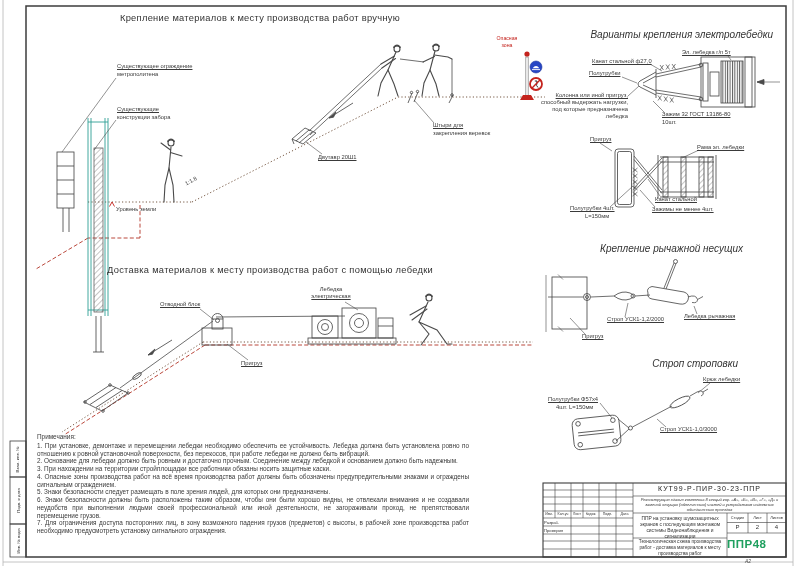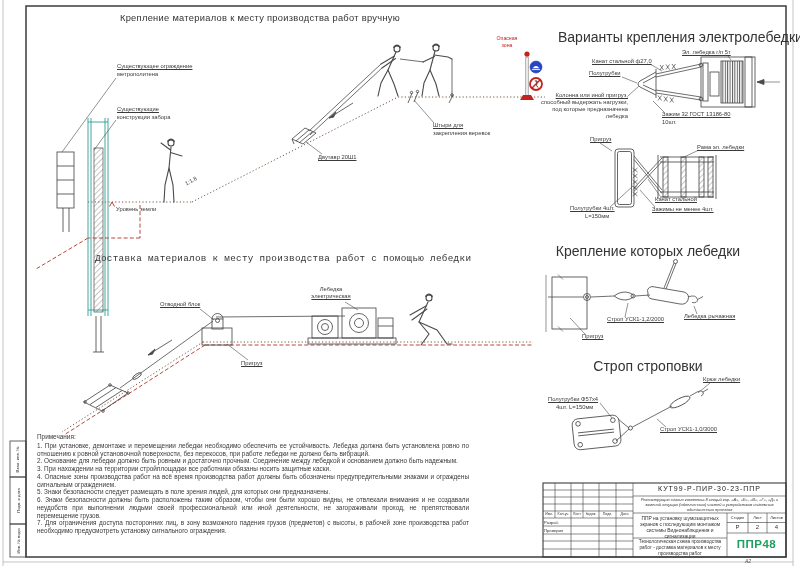--- a/index.html
+++ b/index.html
@@ -4,33 +4,33 @@
 <style>
   html,body{margin:0;padding:0;background:#e9e9e9;}
   .sheet{position:relative;width:800px;height:566px;background:#ffffff;overflow:hidden;
          font-family:"Liberation Sans",sans-serif;color:#3a3a3a;}
   .sheet svg{position:absolute;left:0;top:0;}
   .lbl{position:absolute;font-size:5.8px;line-height:1.2;color:#3a3a3a;white-space:nowrap;}
   .ul{text-decoration:underline;text-underline-offset:1px;}
   .c{text-align:center;}
   .r{text-align:right;}
   .title{position:absolute;font-size:9.3px;color:#333;text-align:center;white-space:nowrap;letter-spacing:0.3px;}
-  .title-sm{position:absolute;font-size:14px;color:#333;text-align:center;white-space:nowrap;}
+  .title-sm{position:absolute;font-size:10px;color:#333;text-align:right;white-space:nowrap;font-style:italic;}
   .red{color:#c4231d;}
   .rot{transform:rotate(-28deg);transform-origin:left top;}
   .notes{position:absolute;left:37px;top:433px;width:432px;font-size:6.4px;line-height:1.21;color:#3a3a3a;}
   .notes .nt{margin-bottom:1px;}
   .notes .ni{text-align:justify;}
   .tb{position:absolute;font-size:4.2px;color:#333;overflow:hidden;}
   .tb.c{text-align:center;}
   .doc{position:absolute;font-size:7px;letter-spacing:1px;text-align:center;color:#222;}
   .proj{position:absolute;font-size:4px;font-style:italic;text-align:center;line-height:1.2;color:#333;}
   .objtxt{position:absolute;font-size:4.9px;text-align:center;line-height:1.25;color:#333;}
   .drwtxt{position:absolute;font-size:4.7px;text-align:center;line-height:1.25;color:#333;}
-  .logo{position:absolute;font-size:11.5px;font-weight:bold;color:#1fa05f;text-align:center;letter-spacing:0.5px;}
+  .logo{position:absolute;font-size:11.5px;font-weight:bold;color:#1fa05f;letter-spacing:0.5px;}
   .vstrip{position:absolute;display:flex;align-items:center;justify-content:center;}
   .vstrip span{transform:rotate(-90deg);white-space:nowrap;font-size:4.2px;color:#333;}
   .a2{position:absolute;font-size:5px;font-style:italic;color:#444;text-align:center;}
 </style>
 </head>
 <body>
 
 <div class="sheet">
 
   <svg width="800" height="566" viewBox="0 0 800 566">
@@ -369,23 +369,23 @@
         <line x1="555" y1="483" x2="555" y2="518"></line>
           <line x1="571" y1="483" x2="571" y2="557"></line>
         <line x1="583" y1="483" x2="583" y2="518"></line>
           <line x1="599" y1="483" x2="599" y2="557"></line>
         <line x1="616" y1="483" x2="616" y2="557"></line>
       </g>
     </g>
   </svg>
 
   <div class="title" style="left:95px;top:13px;width:330px;">Крепление материалов к месту производства работ вручную</div>
-  <div class="title" style="left:95px;top:253px;width:350px;font-family:Liberation Mono, monospace;">Доставка материалов к месту производства работ с помощью лебедки</div>
+  <div class="title" style="left:95px;top:265px;width:350px;">Доставка материалов к месту производства работ с помощью лебедки</div>
   <div class="title-sm" style="left:558px;top:29px;width:215px;">Варианты крепления электролебедки</div>
-  <div class="title-sm" style="left:553px;top:243px;width:190px;">Крепление которых лебедки</div>
+  <div class="title-sm" style="left:553px;top:243px;width:190px;">Крепление рычажной несущих</div>
   <div class="title-sm" style="left:558px;top:358px;width:180px;">Строп строповки</div>
 
   <div class="lbl ul" style="left:117px;top:63px;">Существующее ограждение</div>
   <div class="lbl" style="left:117px;top:71px;">метрополитена</div>
   <div class="lbl ul" style="left:117px;top:106px;">Существующие</div>
   <div class="lbl" style="left:117px;top:114px;">конструкции забора</div>
   <div class="lbl ul" style="left:318px;top:154px;">Двутавр 20Ш1</div>
   <div class="lbl ul" style="left:433px;top:122px;">Штыри для</div>
   <div class="lbl" style="left:433px;top:130px;">закрепления веревок</div>
   <div class="lbl" style="left:116px;top:206px;">Уровень земли</div>

